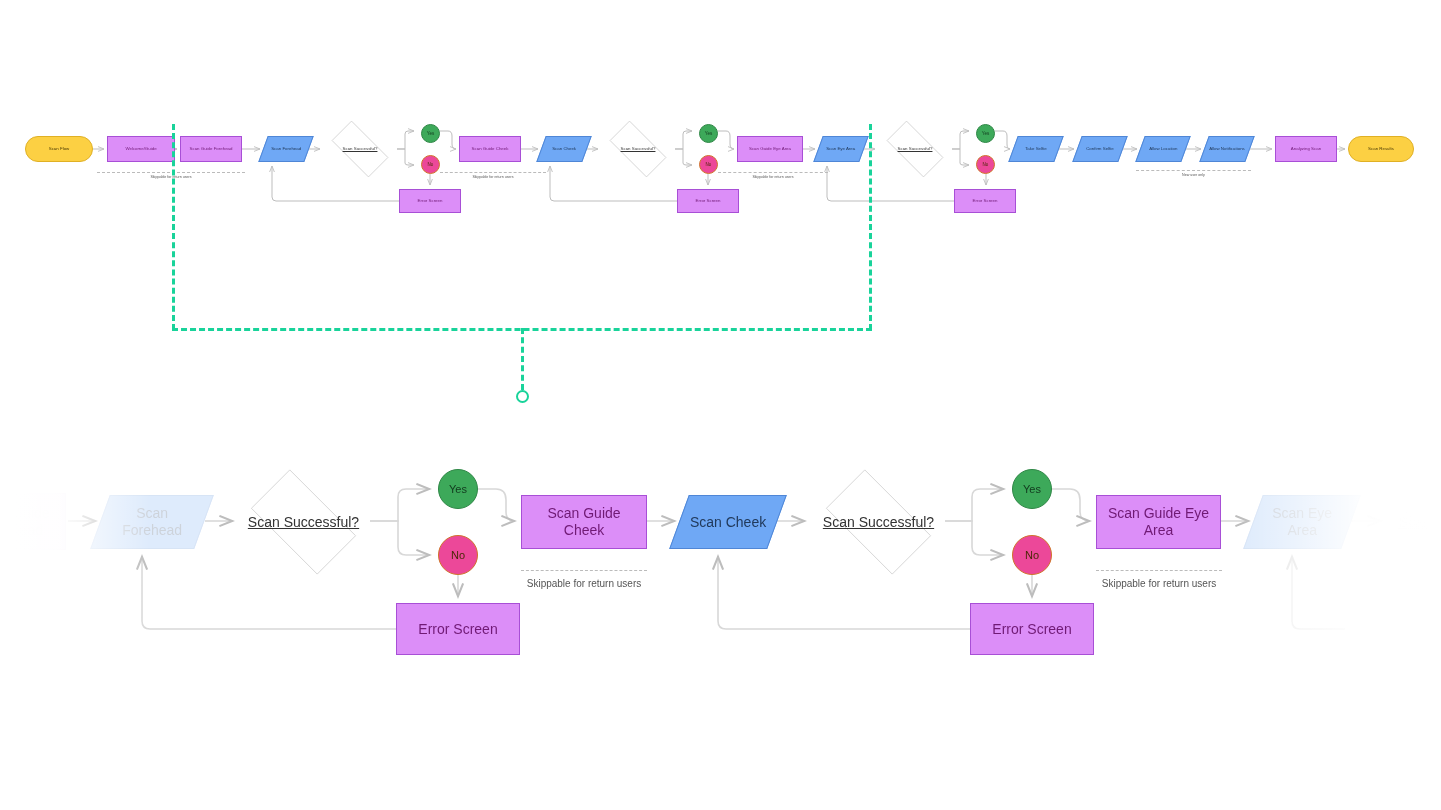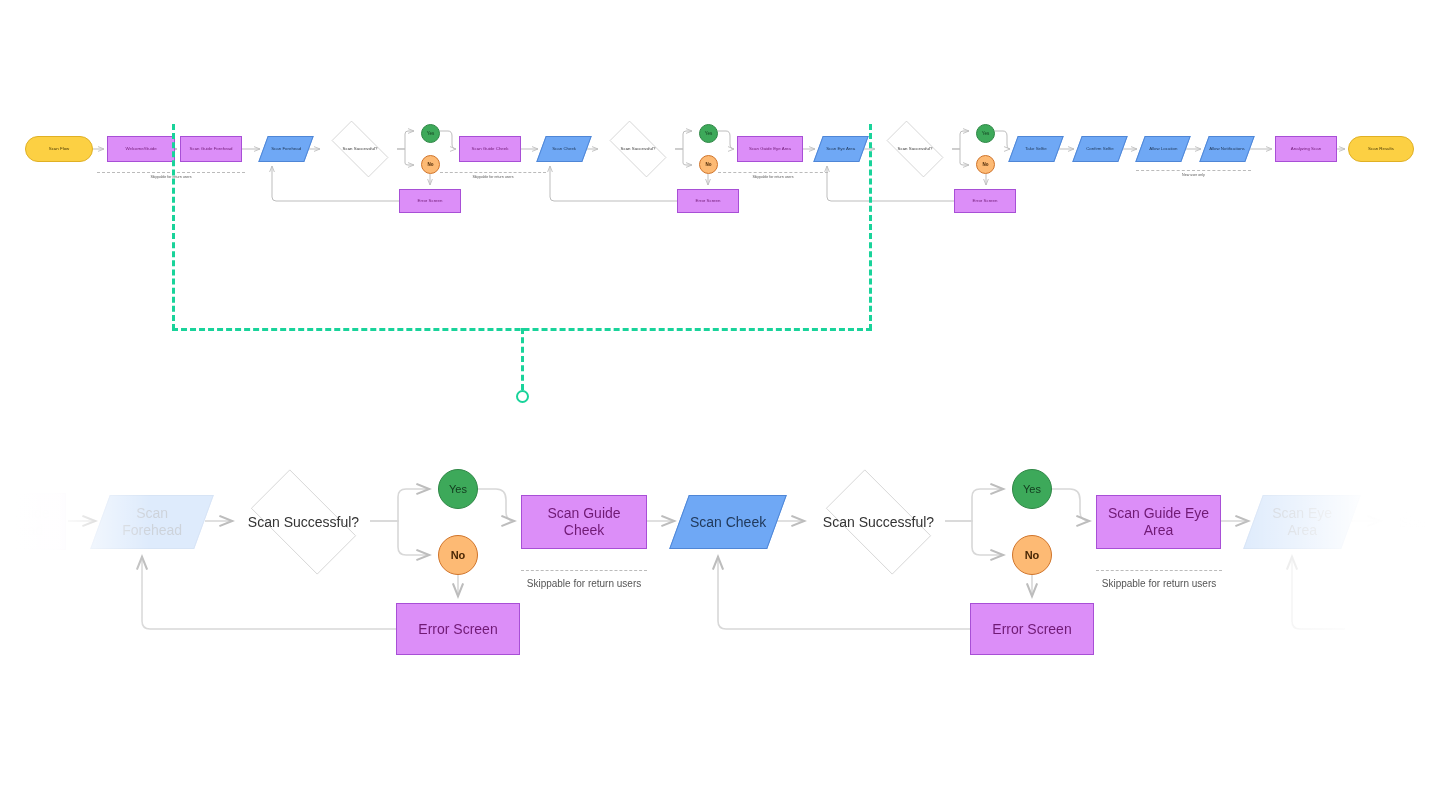--- a/index.html
+++ b/index.html
@@ -22,25 +22,25 @@
   
   .term { background: #fcd043; border: 1.5px solid #e0b024; border-radius: 999px; color: #4a3a06; }
   
   .para { background: #6fa8f5; border: 1.5px solid #4f86d6; color: #213a5c;
           transform: skewX(-20deg); }
   .para .lbl { transform: skewX(20deg); }
   
   .diam { background: transparent; }
   .diam .dshape { position: absolute; inset: 0; background: #fff; border: 1.5px solid #c9c9c9;
                   transform: rotate(45deg) scale(0.705); }
-  .diam .lbl { color: #333; }
+  .diam .lbl { color: #333; text-decoration: underline; }
   
   .circ { border-radius: 50%; text-align: center; }
   .circ.yes { background: #3da95a; border: 1.5px solid #2f8746; color: #123a1e; }
-  .circ.no  { background: #fdba74; border: 1.5px solid #d0742a; color: #4a2806; font-weight: bold; }
+  .circ.no  { background: #ec4899; border: 1.5px solid #d0742a; color: #4a2806; }
 
   
   .note { position: absolute; color: #555; text-align: center; }
   .notedash { position: absolute; border-top: 1px dashed #bbbbbb; }
 
   
   svg.wires { position: absolute; left: 0; top: 0; width: 1441px; height: 810px;
               pointer-events: none; }
 
   

